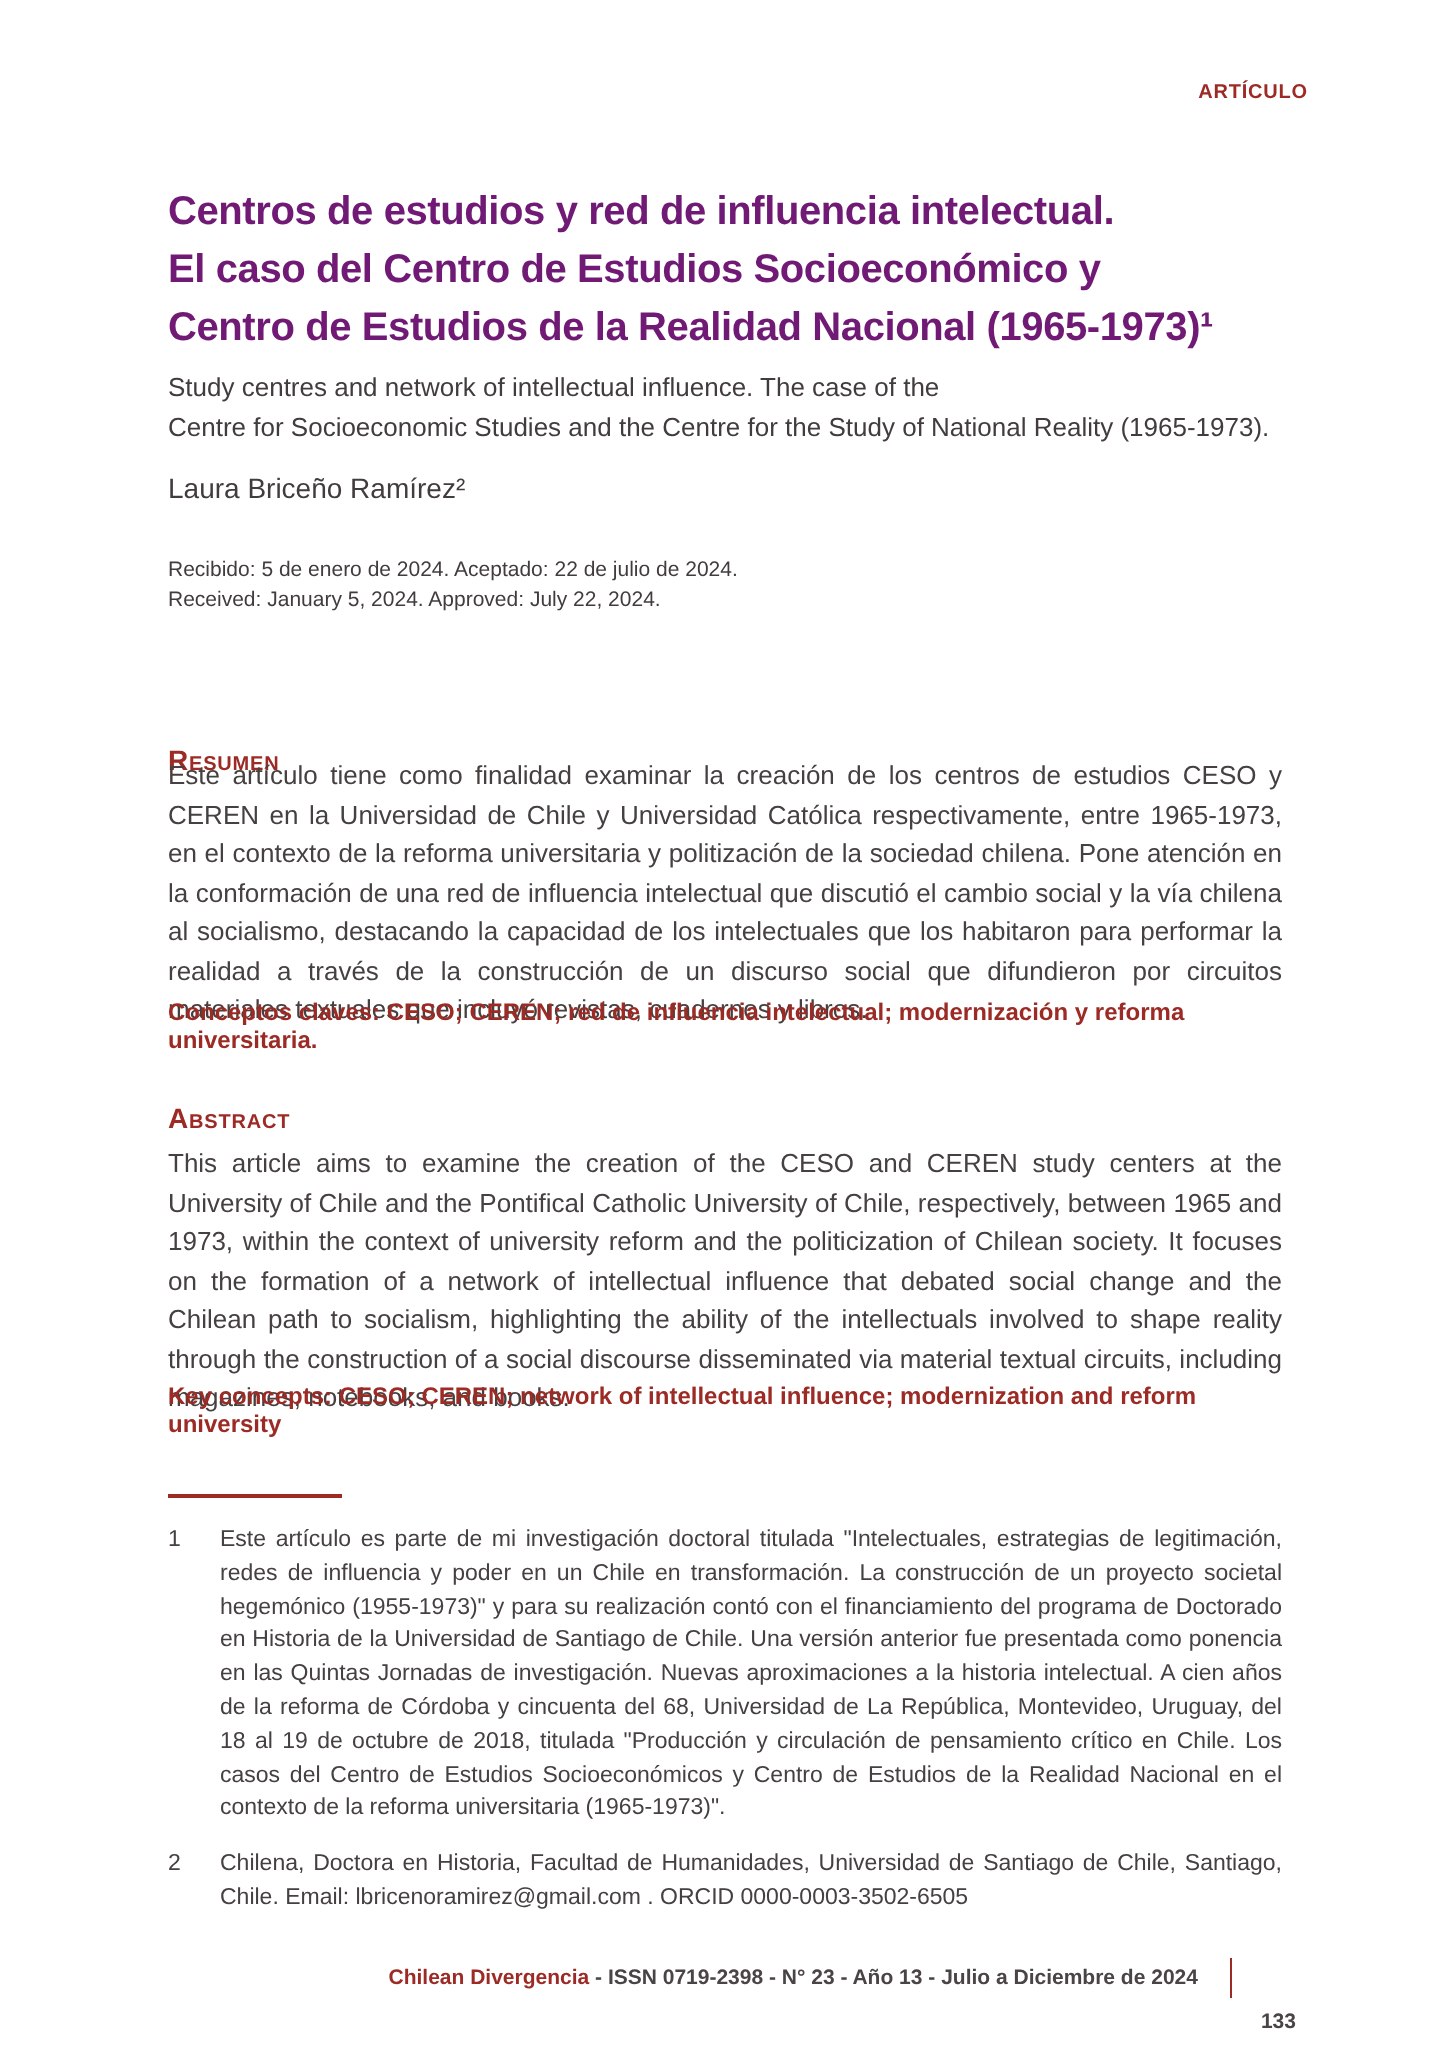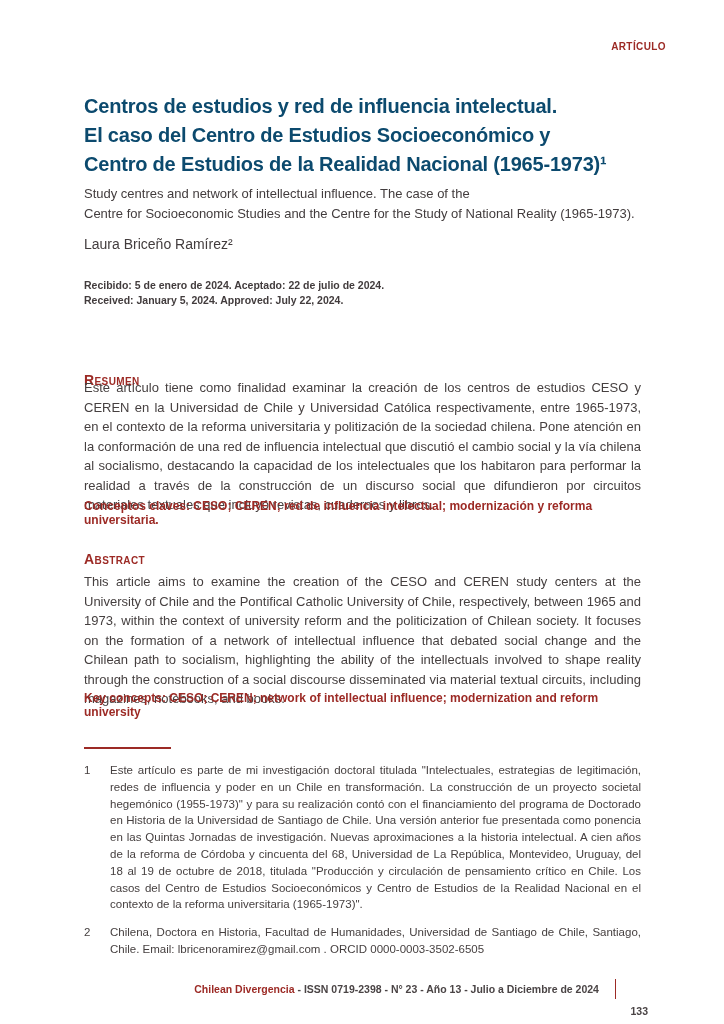--- a/index.html
+++ b/index.html
@@ -10,33 +10,33 @@
     height: 1024px;
     margin: 0 auto;
     background: #ffffff;
     font-family: "Liberation Sans", sans-serif;
     color: #464040;
     overflow: hidden;
   }
   .article-label {
     position: absolute;
     top: 41px;
-    right: 58px;
+    right: 70px;
     font-size: 10px;
     font-weight: 700;
     letter-spacing: 0.4px;
     color: #9c2a25;
     margin-left: 36px;
   }
   .title {
     position: absolute;
     top: 92px;
     left: 84px;
     right: 70px;
-    color: #0c4a6e;
+    color: #701a75;
     font-size: 20px;
     font-weight: 700;
     line-height: 29px;
     letter-spacing: -0.2px;
   }
   .subtitle {
     position: absolute;
     top: 184px;
     left: 84px;
     font-size: 13px;
@@ -50,21 +50,21 @@
     left: 84px;
     font-size: 14px;
     color: #423c3d;
   }
   .dates {
     position: absolute;
     top: 278px;
     left: 84px;
     font-size: 10.5px;
     line-height: 14.5px;
-    font-weight: 700;
+    font-weight: 400;
     color: #423c3d;
   }
   .section-heading {
     position: absolute;
     left: 84px;
     font-size: 14px;
     font-weight: 700;
     font-variant: small-caps;
     letter-spacing: 0.4px;
     color: #9c2a25;

